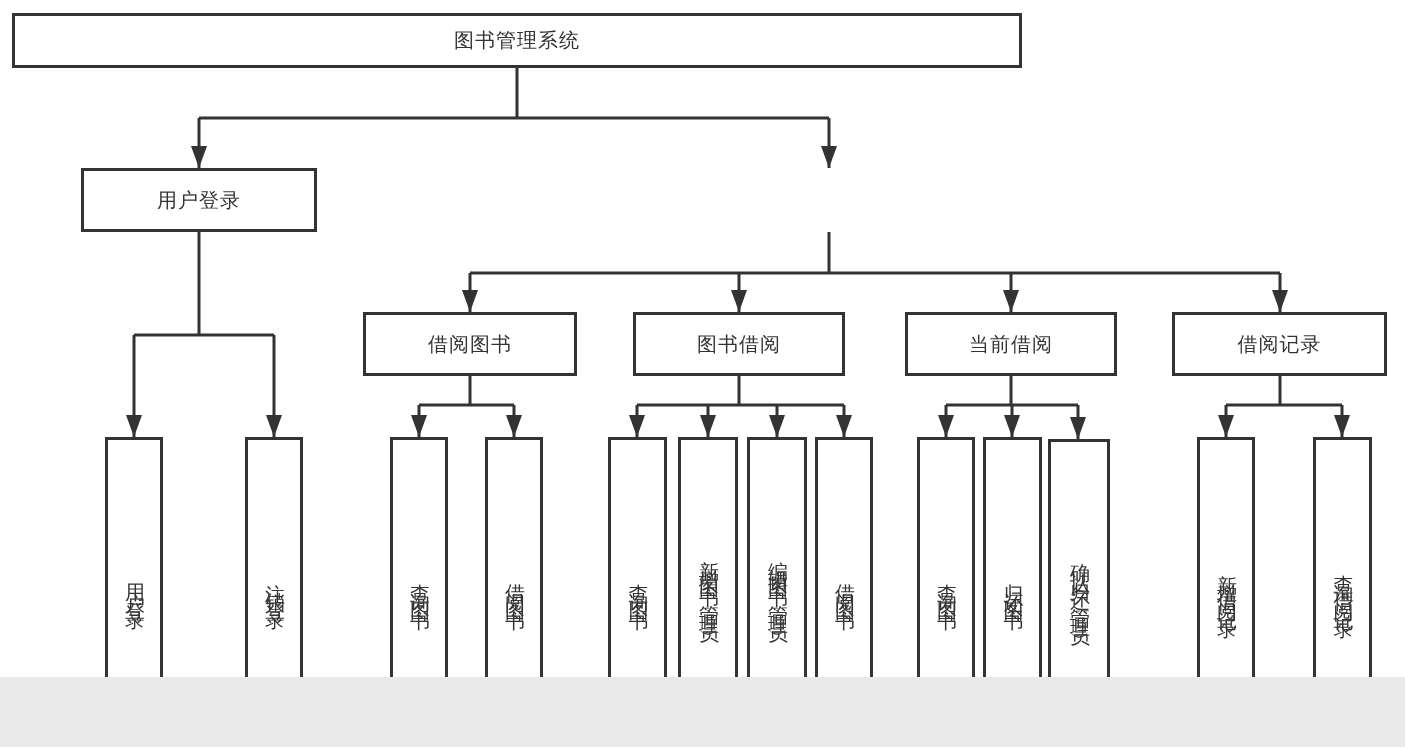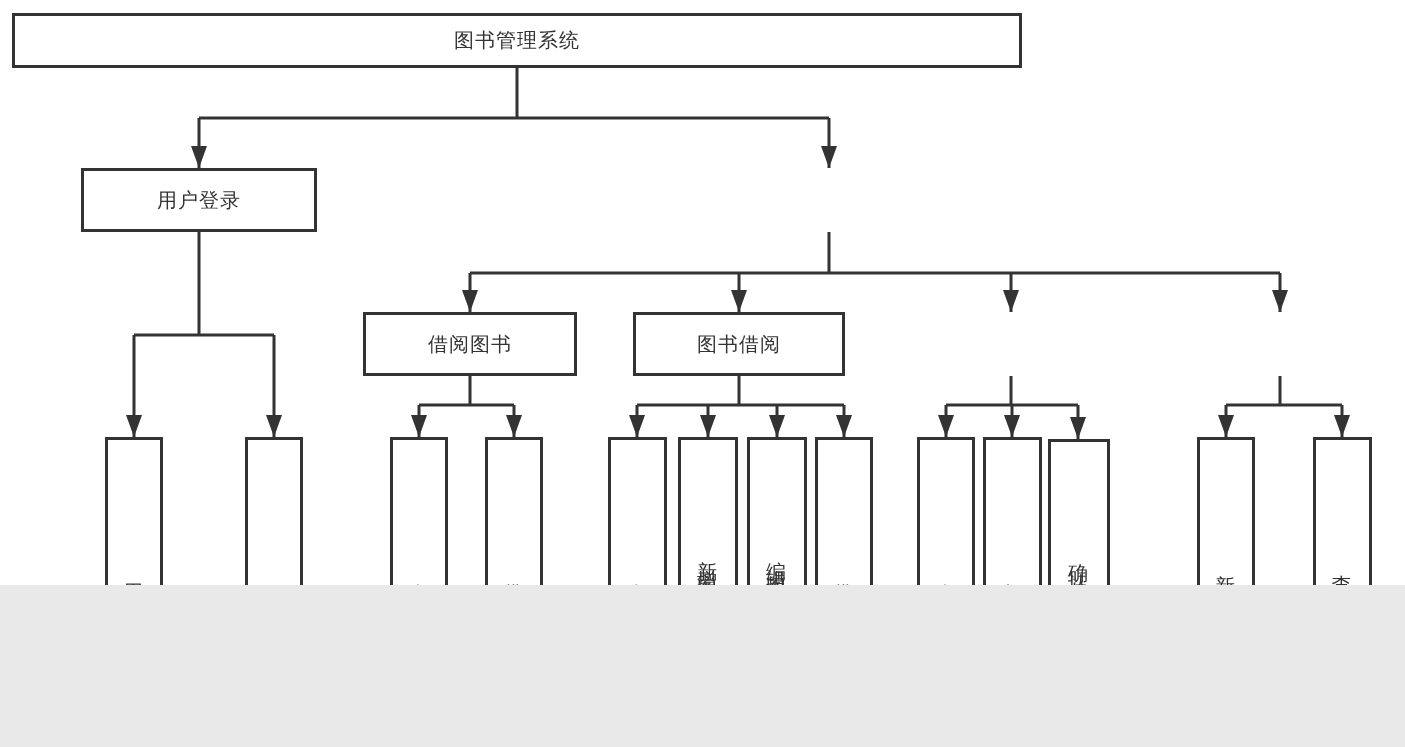--- a/index.html
+++ b/index.html
@@ -1,21 +1,21 @@
 <!DOCTYPE html>
 <html style="--line: #333333; --text: #333333; --background: #ffffff; --watermark: #9e9e9e;"><head>
 <meta charset="utf-8">
 <style>
   :root{
     --line:#333333; --text:#333333; --background:#ffffff; --watermark:#9e9e9e;
   }
   html,body{margin:0;padding:0;background:#e9e9e9;}
   .canvas{
-    position:relative; width:1405px; height:585px; background:var(--background);
-    font-family:Liberation Serif, serif; color:var(--text);
+    position:relative; width:1405px; height:677px; background:var(--background);
+    font-family:Liberation Mono, monospace; color:var(--text);
     overflow:hidden;
   }
   svg.connectors{position:absolute; left:0; top:0; z-index:1;}
   svg.connectors path{stroke:var(--line); stroke-width:3; fill:none;}
   svg.connectors polygon{fill:var(--line); stroke:none;}
   .box{
     position:absolute; z-index:2; box-sizing:border-box;
     background:var(--background); border:3px solid var(--line);
     display:flex; align-items:center; justify-content:center;
   }
@@ -73,20 +73,26 @@
   <div class="box" style="left:81px;top:168px;width:236px;height:64px">
     <span>用户登录</span>
   </div>
 
   <div class="box" style="left:363px;top:312px;width:214px;height:64px">
     <span>借阅图书</span>
   </div>
   <div class="box" style="left:633px;top:312px;width:212px;height:64px">
     <span>图书借阅</span>
   </div>
+  <div class="box" style="left:905px;top:312px;width:212px;height:64px">
+    <span>当前借阅</span>
+  </div>
+  <div class="box" style="left:1172px;top:312px;width:215px;height:64px">
+    <span>借阅记录</span>
+  </div>
 
   <div class="box v" style="left:105px;top:437px;width:58px;height:297px">
     <span>用户登录</span>
   </div>
   <div class="box v" style="left:245px;top:437px;width:58px;height:297px">
     <span>注销登录</span>
   </div>
 
   <div class="box v" style="left:390px;top:437px;width:58px;height:297px">
     <span>查询图书</span>

